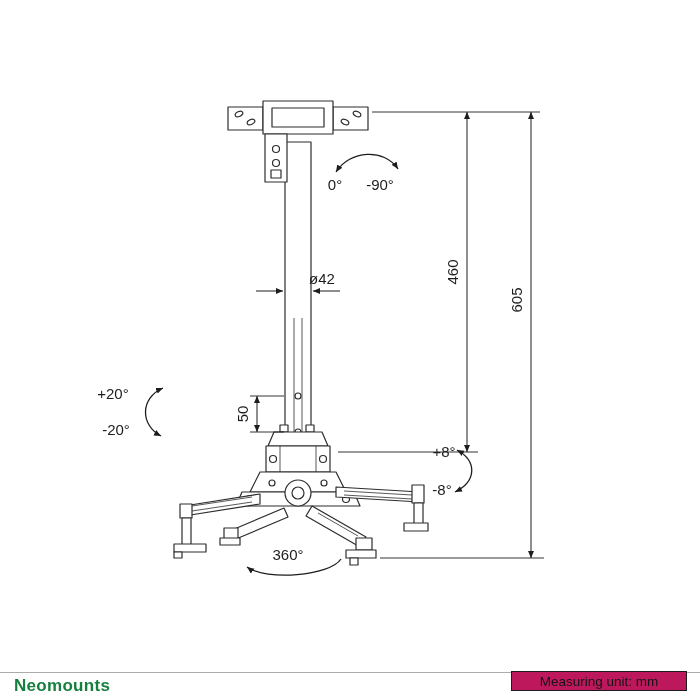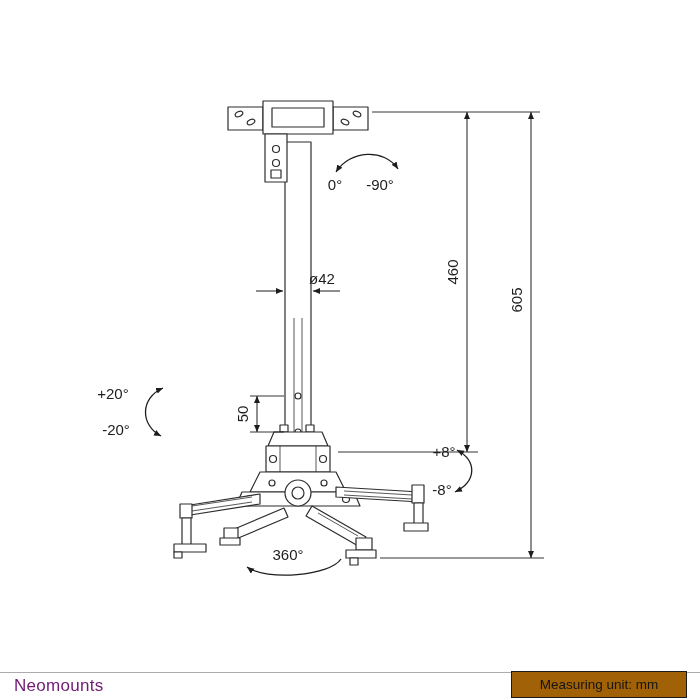--- a/index.html
+++ b/index.html
@@ -6,23 +6,23 @@
   html,body { width:700px; height:700px; background:#ffffff; font-family:"Liberation Sans",sans-serif; }
   .canvas { position:relative; width:700px; height:700px; background:#fff; overflow:hidden; }
   svg { display:block; }
   svg text { font-family:"Liberation Sans",sans-serif; fill:#1d1d1d; font-size:15px; }
   .part { fill:#ffffff; stroke:#2d2d2d; stroke-width:1.2; stroke-linejoin:round; }
   .thin { fill:none; stroke:#2d2d2d; stroke-width:0.8; }
   .dim  { fill:none; stroke:#1d1d1d; stroke-width:1; }
   .ext  { fill:none; stroke:#1d1d1d; stroke-width:0.9; }
   .arc  { fill:none; stroke:#1d1d1d; stroke-width:1.3; }
   .footer-line { position:absolute; left:0; right:0; top:672px; border-top:1px solid #ababab; }
-  .brand { position:absolute; left:14px; top:676px; font-size:17px; font-weight:normal; color:#701a75; letter-spacing:0.3px; }
-  .unit-box { position:absolute; right:13px; top:671px; width:176px; height:27px;
-              border:1.4px solid #1c1c1c; background:#a16207; display:flex; align-items:center;
+  .brand { position:absolute; left:14px; top:676px; font-size:17px; font-weight:bold; color:#15803d; letter-spacing:0.3px; }
+  .unit-box { position:absolute; right:13px; top:671px; width:176px; height:20px;
+              border:1.4px solid #1c1c1c; background:#be185d; display:flex; align-items:center;
               justify-content:center; font-size:13.5px; color:#141414; }
 </style>
 </head>
 <body>
 
 <div class="canvas">
 
   <svg width="700" height="672" viewBox="0 0 700 672">
     <defs>
       <marker id="arrE" markerWidth="9" markerHeight="8" refX="7" refY="3" orient="auto" markerUnits="userSpaceOnUse">

